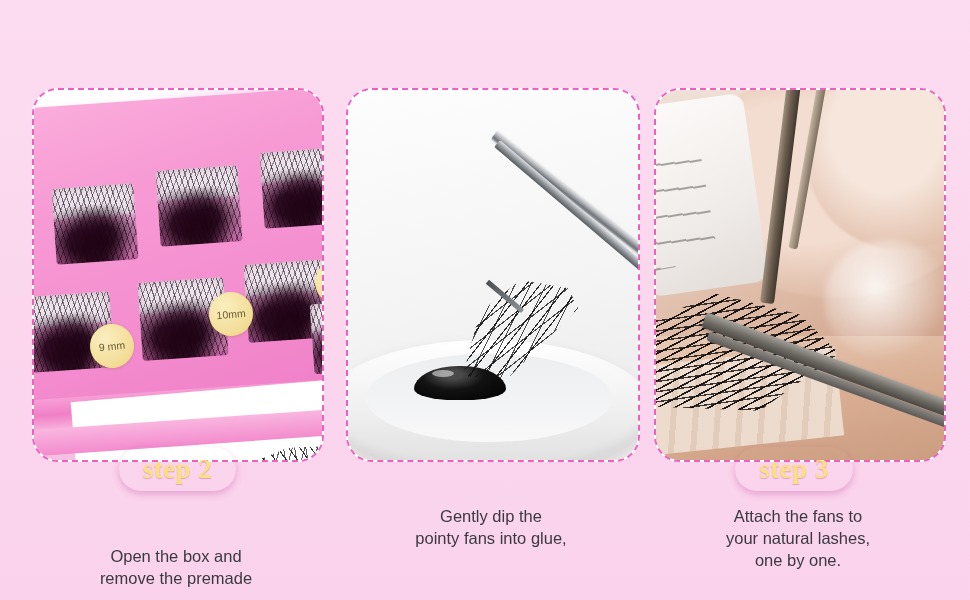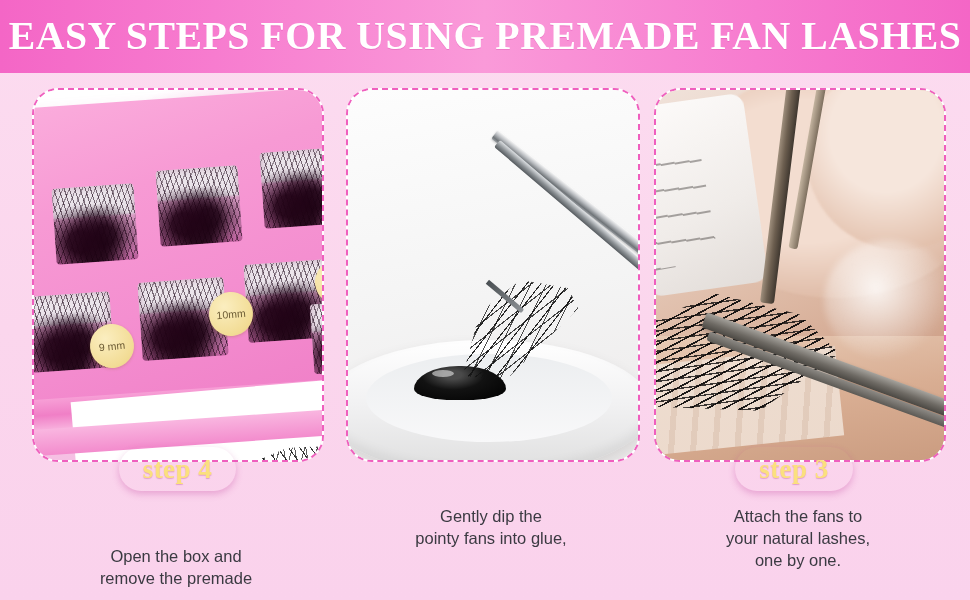--- a/index.html
+++ b/index.html
@@ -178,23 +178,20 @@
   .cap1{left:32px;width:288px;margin-top:40px;}
   .cap2{left:346px;width:290px;}
   .cap3{left:654px;width:288px;}
   .cap div{white-space:nowrap;}
 </style>
 </head>
 <body>
 
 <div class="poster">
 
-  <div class="header">
-    <div class="header-title">EASY STEPS FOR USING PREMADE FAN LASHES</div>
-  </div>
 
   <div class="panels">
 
     <div class="panel p1">
       <div class="art">
         <div class="tray-bg"></div>
         <div class="tray-body"></div>
         <div class="cell c1"></div>
         <div class="cell c2"></div>
         <div class="cell c3"></div>
@@ -247,21 +244,21 @@
         <div class="tw3-a"></div>
         <div class="tw3-b"></div>
         <div class="tw3-low"></div>
         <div class="tw3-low2"></div>
         <div class="blur3"></div>
       </div>
     </div>
   </div>
 
   <div class="pill pill1">
-    <span>step 4</span>
+    <span>step 2</span>
   </div>
   <div class="pill pill3">
     <span>step 3</span>
   </div>
 
   <div class="cap cap1">
     <div>Open the box and</div>
     <div>remove the premade</div>
   </div>
   <div class="cap cap2">

